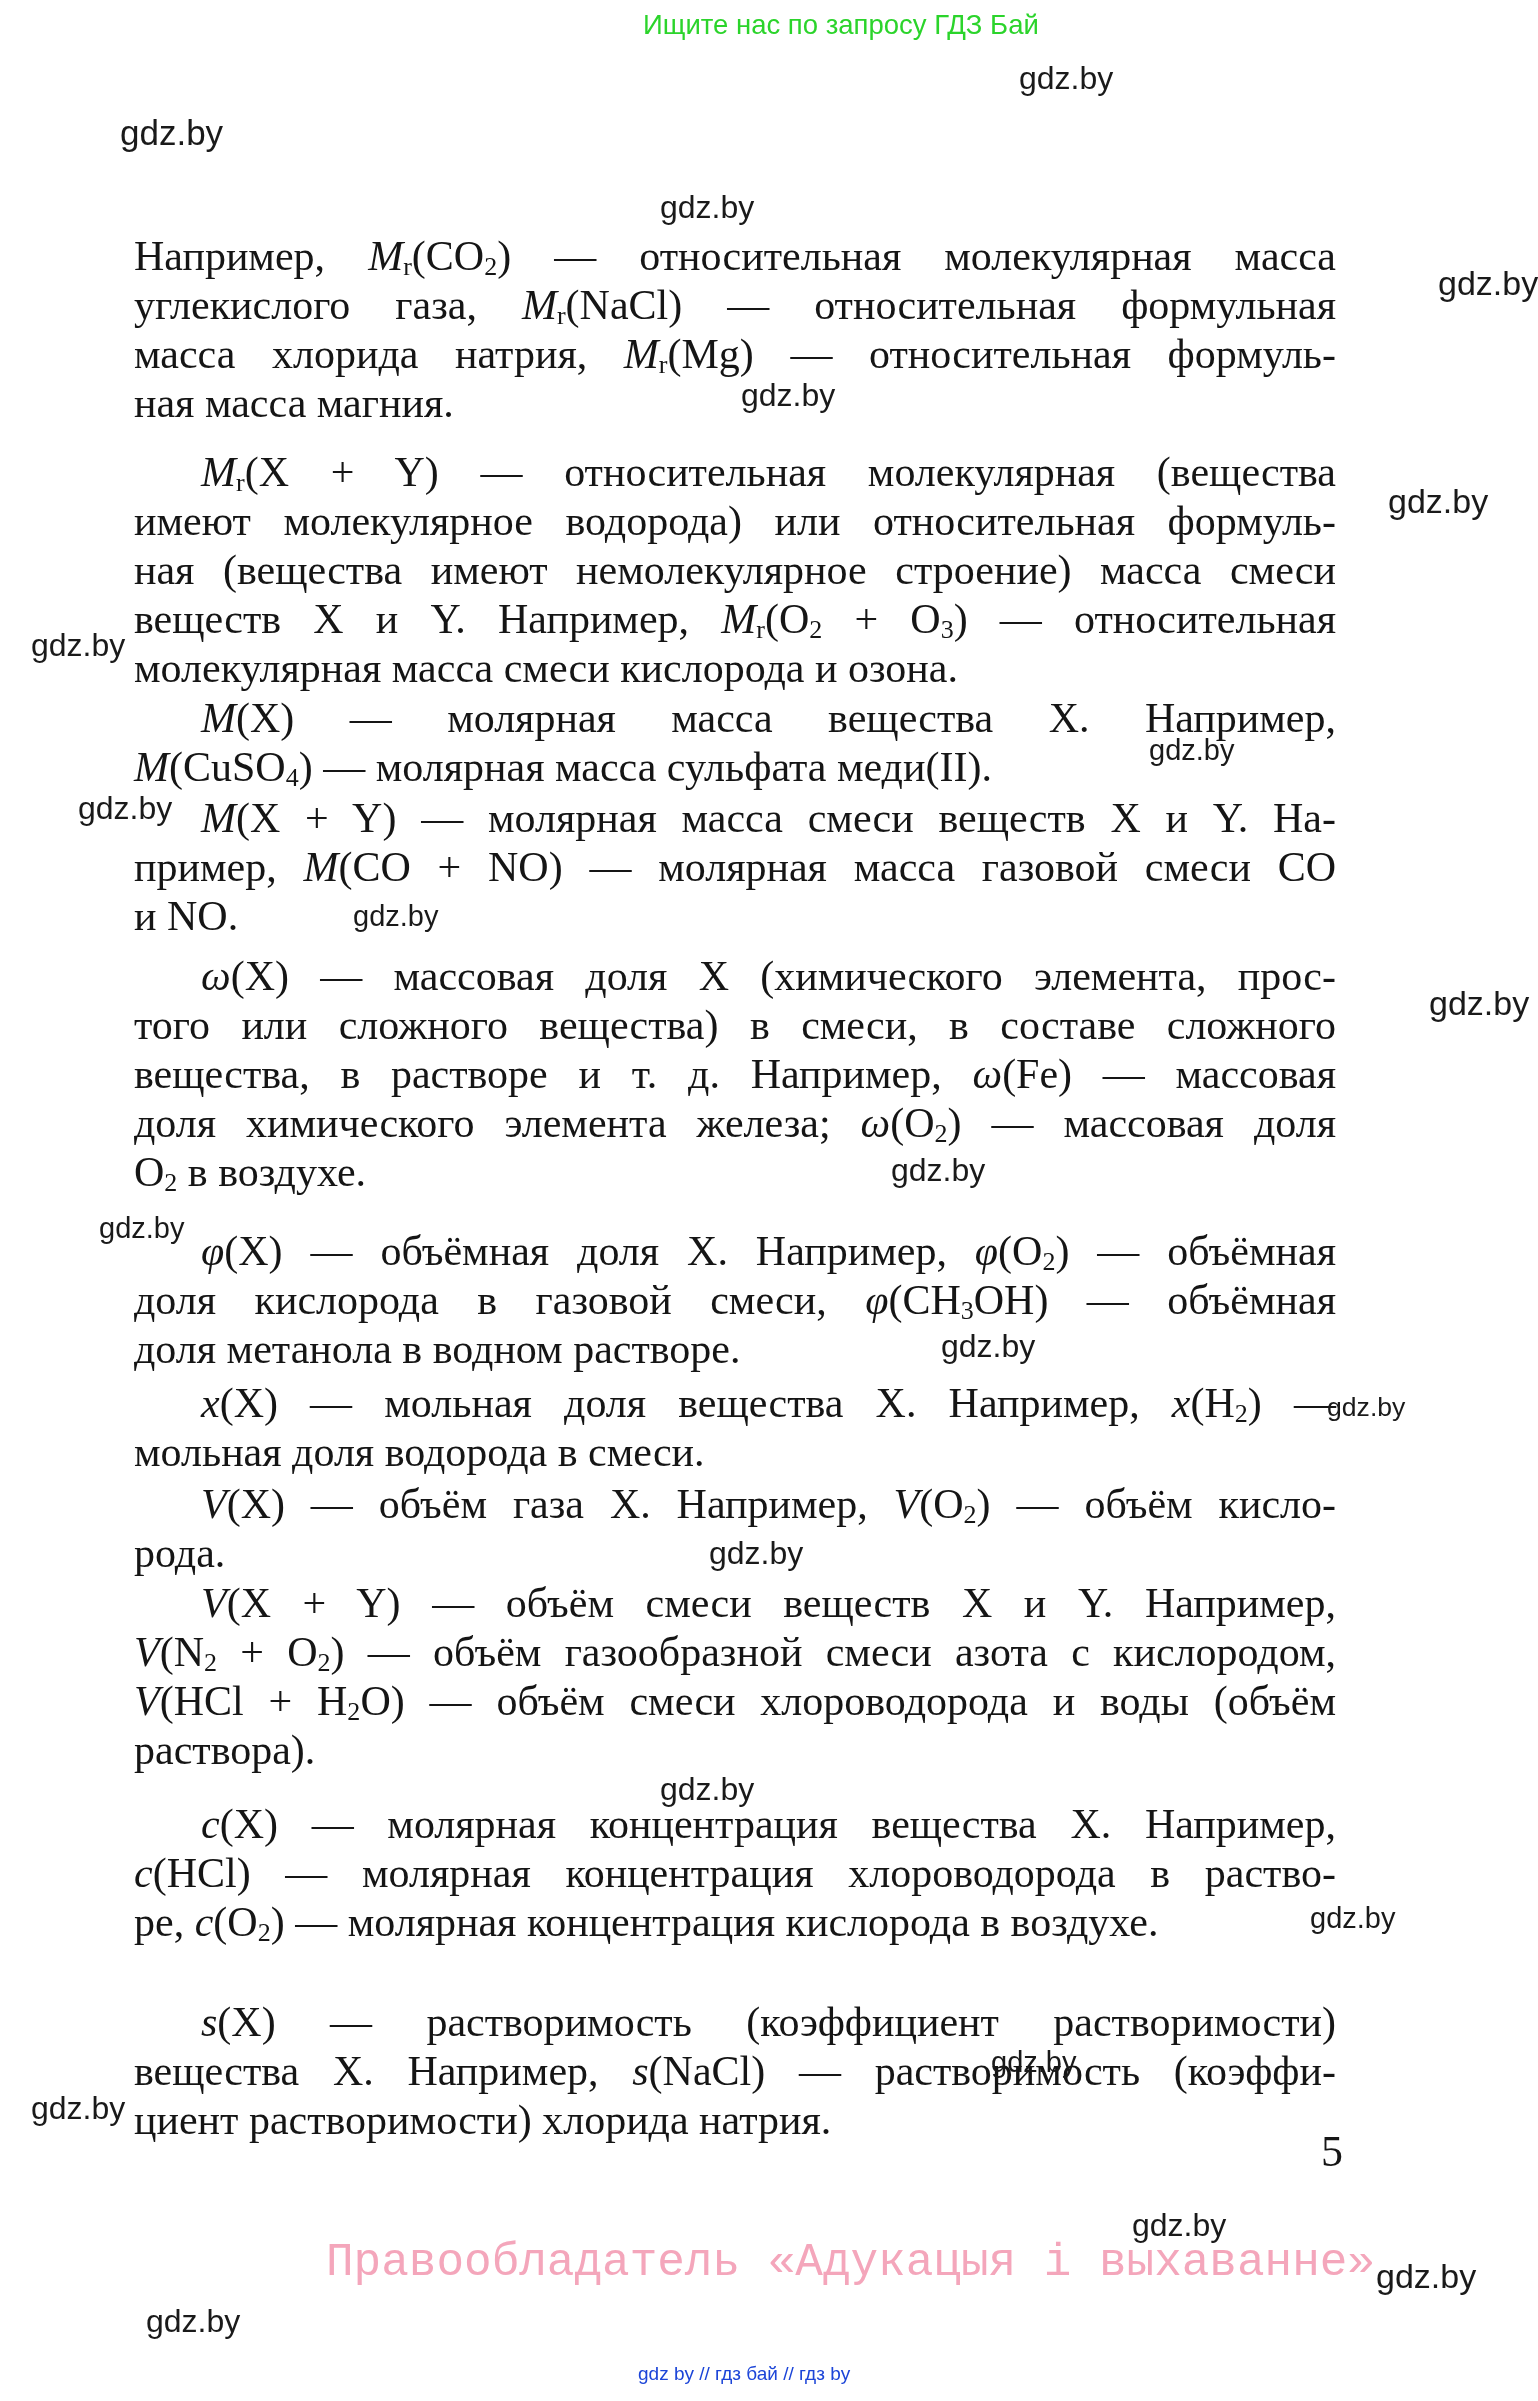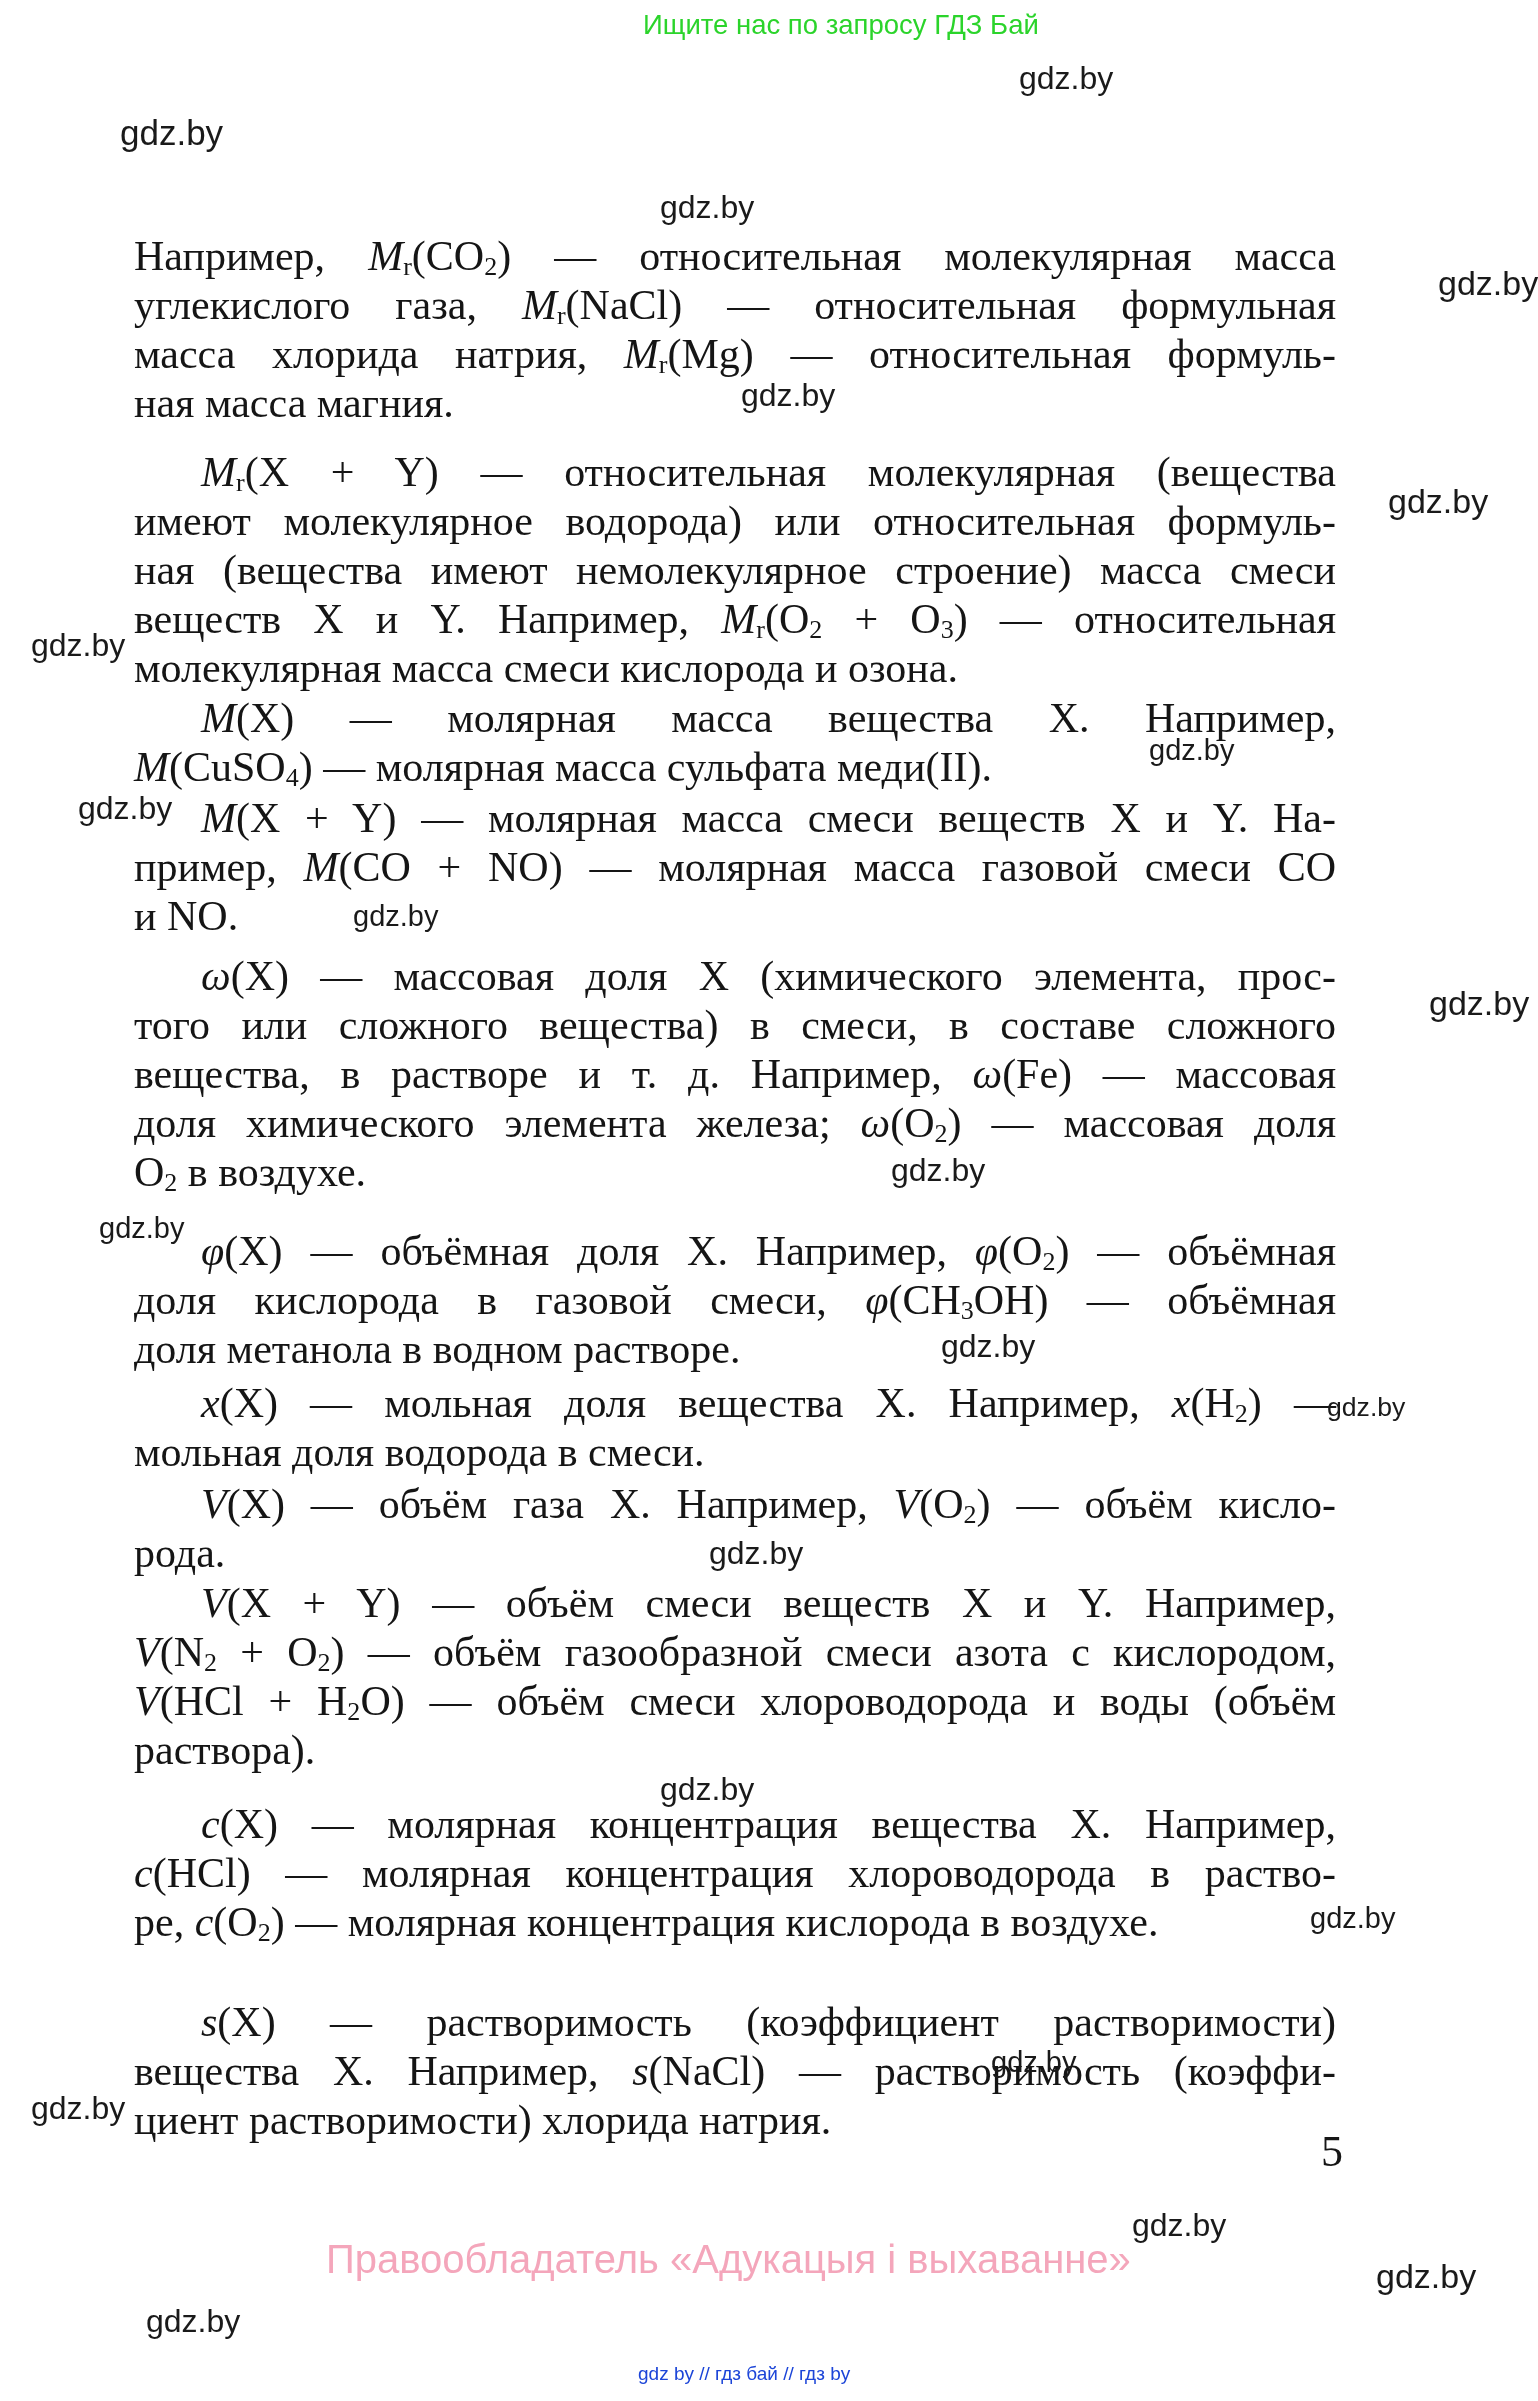--- a/index.html
+++ b/index.html
@@ -14,22 +14,22 @@
   
   .bodycol{position:absolute;left:0;top:0;width:1539px;height:1804px;}
   .para{position:absolute;left:134px;width:1202px;color:#151515;font-size:42px;line-height:49px;}
   .tline{height:49px;white-space:normal;}
   .jline{text-align:justify;text-align-last:justify;}
   .lline{text-align:left;}
   .indent{padding-left:67px;box-sizing:border-box;}
   .para i{font-style:italic;}
   .para sub{font-size:0.62em;line-height:0;vertical-align:-0.18em;}
   
-  .copyright{position:absolute;left:326px;top:2237px;font-family:Liberation Sans, sans-serif;
-             font-size:40px;white-space:nowrap;}
+  .copyright{position:absolute;left:326px;top:2237px;font-family:Liberation Mono, monospace;
+             font-size:46px;white-space:nowrap;}
   .pagenum{position:absolute;left:1321px;top:2126px;font-size:44px;color:#161616;}
   .flinks{position:absolute;left:638px;top:2363px;font-family:"Liberation Sans",sans-serif;
           font-size:19px;white-space:nowrap;}
 </style>
 </head>
 <body>
 
 <div class="page">
 
   <div class="promo" style="color: rgb(43, 212, 43);">Ищите нас по запросу ГДЗ Бай</div>

